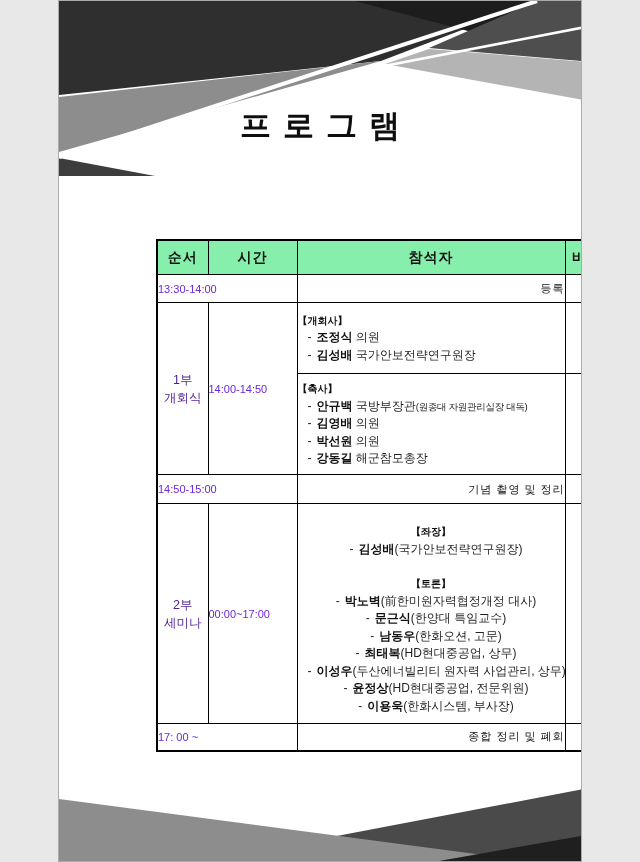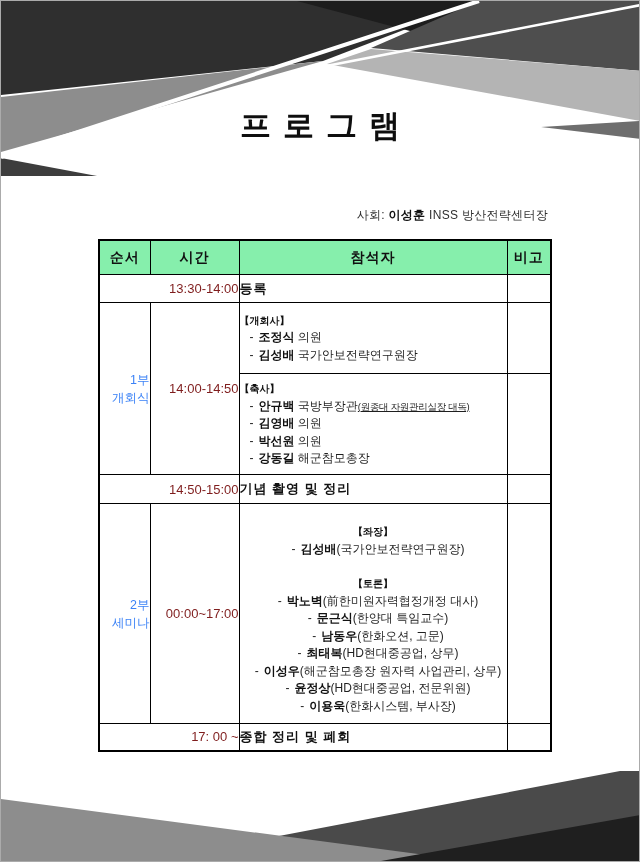--- a/index.html
+++ b/index.html
@@ -1,17 +1,17 @@
 <!DOCTYPE html>
 <html><head>
 <meta charset="utf-8">
 <style>
   html,body{margin:0;padding:0;background:#e8e8e8;}
   .page{
-    position:relative;width:640px;height:862px;margin:0 auto;
+    position:relative;width:524px;height:862px;margin:0 auto;
     background:#ffffff;border:1px solid #ababab;box-sizing:border-box;
     overflow:hidden;font-family:"Liberation Sans","DejaVu Sans",sans-serif;color:#1c1c1c;
   }
   .deco{position:absolute;left:0;display:block;}
   .deco.top{top:0;}
   .deco.bottom{bottom:0;}
   .title{
     position:absolute;top:104px;left:0;width:100%;text-align:center;
     font-size:31px;font-weight:800;letter-spacing:12px;color:#0e0e0e;margin:0;
     text-indent:12px;
@@ -27,29 +27,29 @@
     border:2px solid #000;
   }
   table.program td,table.program th{
     border:1px solid #000;padding:0;vertical-align:middle;
     overflow:hidden;
   }
   tr.head th{
     background:#86efac;font-size:14px;font-weight:700;color:#111;
     height:33px;letter-spacing:1px;
   }
-  td.center{text-align:right;font-size:13px;color:#7f1d1d;}
-  td.bold-center{text-align:left;font-size:13px;font-weight:700;color:#111;letter-spacing:1px;}
-  td.order{text-align:right;font-size:12.5px;line-height:18px;color:#3b82f6;margin-top:6px;}
+  td.center{text-align:left;font-size:11px;color:#6d28d9;}
+  td.bold-center{text-align:right;font-size:11px;font-weight:400;color:#111;letter-spacing:1px;}
+  td.order{text-align:center;font-size:12.5px;line-height:18px;color:#4c1d95;margin-top:6px;}
   td.people{vertical-align:top;padding:7px 4px 4px 10px;font-size:12px;line-height:17.5px;color:#1f1f1f;}
   .sec-head{font-weight:700;font-size:10px;color:#111;}
   .pline{padding-left:10px;white-space:nowrap;}
   .pline .dash{margin-right:5px;}
   .pline b{color:#111;}
-  .pline .small{font-size:9.5px;letter-spacing:-0.3px;text-decoration:underline;}
+  .pline .small{font-size:9.5px;letter-spacing:-0.3px;}
   .block-gap{height:17px;}
 </style>
 </head>
 <body>
 
 <div class="page">
 
   <svg class="deco top" width="640" height="175" viewBox="0 0 640 175" preserveAspectRatio="none">
     <polygon fill="#2f2f2f" points="0,0 478,0 322,60 0,94"></polygon>
     <polygon fill="#1d1d1d" points="296,0 590,0 424,34"></polygon>
@@ -63,25 +63,20 @@
   </svg>
 
   <svg class="deco bottom" width="640" height="90" viewBox="0 0 640 90" preserveAspectRatio="none">
     <polygon fill="#4a4a4a" points="640,-4 640,90 0,90 0,118"></polygon>
     <polygon fill="#8d8d8d" points="0,28 0,90 470,90"></polygon>
     <polygon fill="#1f1f1f" points="380,90 640,44 640,90"></polygon>
   </svg>
 
   <h1 class="title">프로그램</h1>
 
-  <div class="host">
-    <span>사회:</span>
-    <b>이성훈</b>
-    <span>INSS 방산전략센터장</span>
-  </div>
 
   <table class="program">
     <colgroup>
       <col style="width:51px">
         <col style="width:89px">
         <col style="width:268px">
         <col style="width:44px">
     </colgroup>
 
     <tbody>
@@ -137,21 +132,21 @@
       <td class="center">00:00~17:00</td>
       <td class="people" style="padding-top:11px;text-align:center;">
         <div class="sec-head">【좌장】</div>
         <div class="pline"><span class="dash">-</span><b>김성배</b><span>(국가안보전략연구원장)</span></div>
         <div class="block-gap"></div>
         <div class="sec-head">【토론】</div>
         <div class="pline"><span class="dash">-</span><b>박노벽</b><span>(前한미원자력협정개정 대사)</span></div>
         <div class="pline"><span class="dash">-</span><b>문근식</b><span>(한양대 특임교수)</span></div>
         <div class="pline"><span class="dash">-</span><b>남동우</b><span>(한화오션, 고문)</span></div>
         <div class="pline"><span class="dash">-</span><b>최태복</b><span>(HD현대중공업, 상무)</span></div>
-        <div class="pline"><span class="dash">-</span><b>이성우</b><span>(해군참모총장 원자력 사업관리, 상무)</span></div>
+        <div class="pline"><span class="dash">-</span><b>이성우</b><span>(두산에너빌리티 원자력 사업관리, 상무)</span></div>
         <div class="pline"><span class="dash">-</span><b>윤정상</b><span>(HD현대중공업, 전문위원)</span></div>
         <div class="pline"><span class="dash">-</span><b>이용욱</b><span>(한화시스템, 부사장)</span></div>
       </td>
       <td></td>
     </tr>
 
     <tr style="height:27px;">
       <td class="center" colspan="2">17: 00 ~</td>
       <td class="bold-center">종합 정리 및 폐회</td>
       <td></td>

